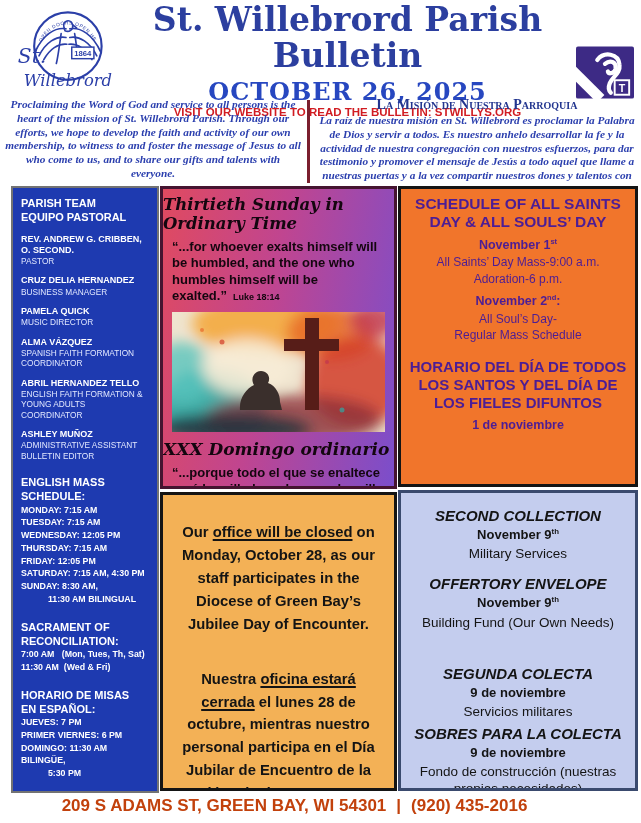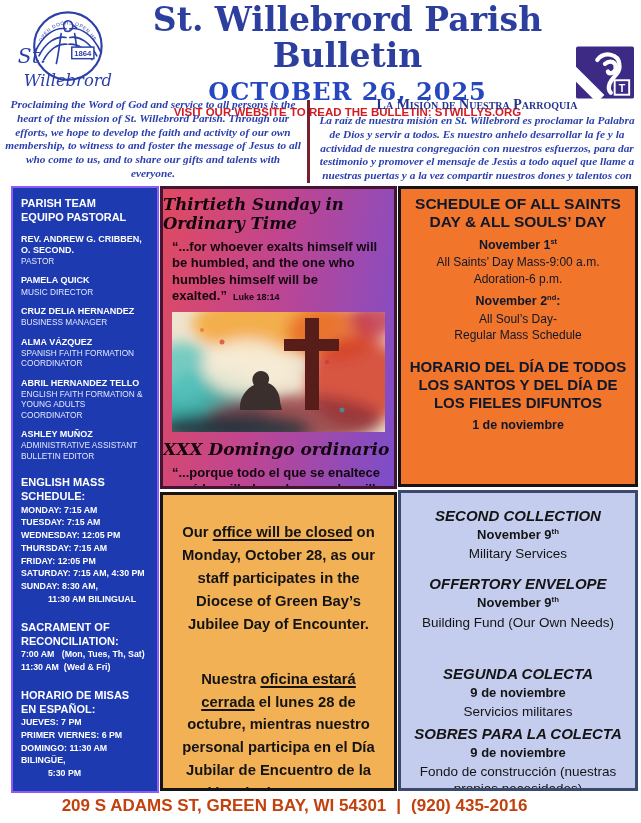--- a/index.html
+++ b/index.html
@@ -22,21 +22,21 @@
   .mission{position:absolute;top:0;text-align:center;color:#2b3fae;}
   .mission-en{left:4px;width:298px;}
   .mission-es{left:316px;width:322px;}
   .mission-title{font-family:"Liberation Serif",serif;font-variant:small-caps;
                  font-weight:bold;font-size:14px;color:#22358f;}
   .mission-body{font-family:"Liberation Serif",serif;font-style:italic;font-weight:bold;
                 font-size:11.3px;line-height:1.22;margin-top:1px;}
 
   
   .sidebar{position:absolute;left:11px;top:186px;width:148px;height:607px;
-           background:#1e3ab0;border:2px solid #8b5cf6;box-sizing:border-box;
+           background:#1e3ab0;border:2px solid #737373;box-sizing:border-box;
            color:#fff;padding:8px 8px 16px;overflow:hidden;}
   .sb-heading{font-size:11px;font-weight:bold;line-height:1.3;white-space:pre-line;}
   .sb-member{margin-top:9px;}
   .sb-name{font-size:9px;font-weight:bold;line-height:1.25;}
   .sb-role{font-size:8.3px;color:#e2e8ff;line-height:1.25;white-space:pre-line;}
   .sb-section{margin-top:14px;}
   .sb-lines{font-size:8.8px;font-weight:bold;line-height:1.45;white-space:pre-line;}
 
   
   .gospel{position:absolute;left:160px;top:186px;width:237px;height:303px;box-sizing:border-box;
@@ -45,21 +45,21 @@
   .gospel-title{font-family:"DejaVu Serif",serif;font-style:italic;font-weight:bold;
                 font-size:16.5px;margin-top:6px;}
   .gospel-quote{font-weight:bold;font-size:13px;line-height:1.25;padding:0 9px;margin-top:6px;}
   .gospel-ref{font-size:9px;font-weight:bold;margin-left:6px;}
   .gospel-art{display:block;margin:8px auto 0;width:213px;height:120px;}
   .gospel-title-es{font-family:"DejaVu Serif",serif;font-style:italic;font-weight:bold;
                    font-size:17px;margin-top:7px;}
 
   
   .saints{position:absolute;left:398px;top:186px;width:240px;height:301px;box-sizing:border-box;
-          border:3px solid #141414;background:#f1752b;text-align:center;color:#0f172a;
+          border:3px solid #141414;background:#f1752b;text-align:center;color:#4c1d95;
           padding:6px 5px 0;overflow:hidden;}
   .saints-h{font-weight:bold;font-size:15.5px;line-height:1.15;}
   .saints-date{font-weight:bold;font-size:12.5px;margin-top:6px;}
   .saints-lines{font-size:12px;line-height:1.4;white-space:pre-line;margin-top:2px;}
   .saints-h2{font-weight:bold;font-size:15px;line-height:1.2;margin-top:14px;}
   sup{font-size:60%;}
 
   
   .office{position:absolute;left:160px;top:492px;width:237px;height:299px;box-sizing:border-box;
           border:3px solid #141414;background:#f3b156;text-align:center;color:#141414;
@@ -145,26 +145,26 @@
 
   <div class="sidebar">
     <div class="sb-heading">PARISH TEAM
 EQUIPO PASTORAL</div>
 
     <div class="sb-member">
       <div class="sb-name">REV. ANDREW G. CRIBBEN, O. SECOND.</div>
       <div class="sb-role">PASTOR</div>
     </div>
     <div class="sb-member">
+      <div class="sb-name">CRUZ DELIA HERNANDEZ</div>
+      <div class="sb-role">BUSINESS MANAGER</div>
+    </div>
+    <div class="sb-member">
       <div class="sb-name">PAMELA QUICK</div>
       <div class="sb-role">MUSIC DIRECTOR</div>
-    </div>
-    <div class="sb-member">
-      <div class="sb-name">CRUZ DELIA HERNANDEZ</div>
-      <div class="sb-role">BUSINESS MANAGER</div>
     </div>
     <div class="sb-member">
       <div class="sb-name">ALMA VÁZQUEZ</div>
       <div class="sb-role">SPANISH FAITH FORMATION COORDINATOR</div>
     </div>
     <div class="sb-member">
       <div class="sb-name">ABRIL HERNANDEZ TELLO</div>
       <div class="sb-role">ENGLISH FAITH FORMATION &amp; YOUNG ADULTS COORDINATOR</div>
     </div>
     <div class="sb-member">

